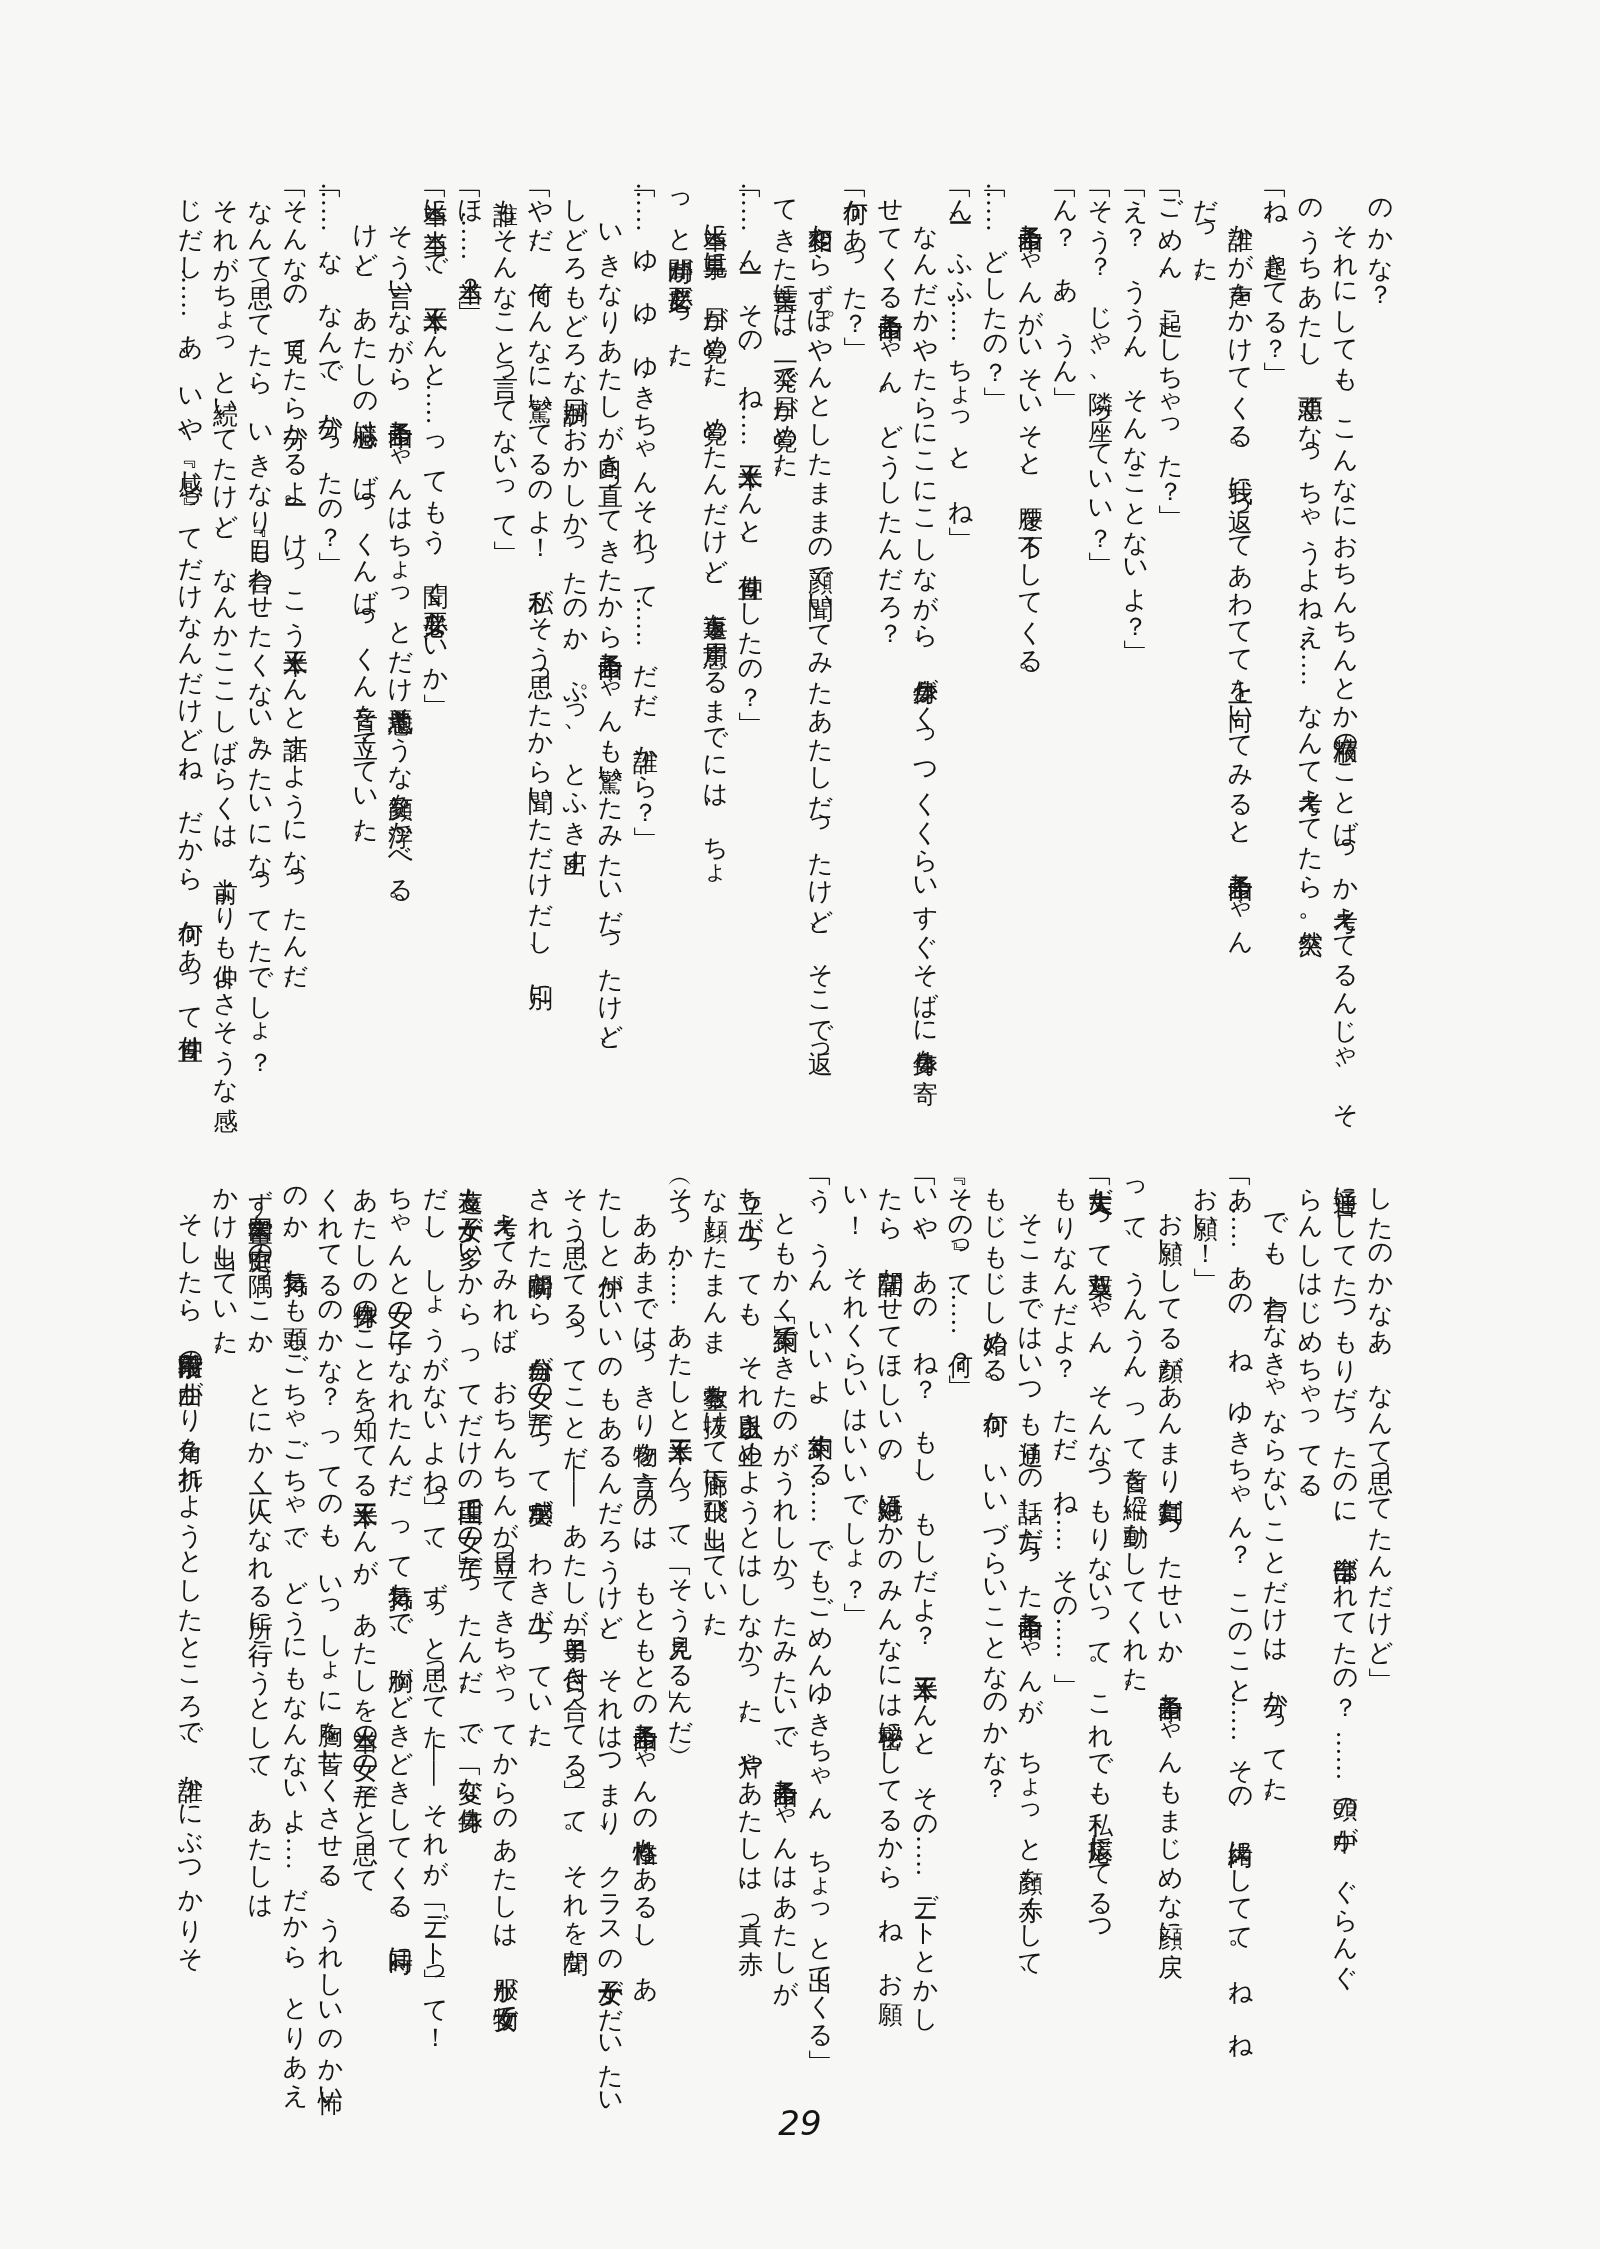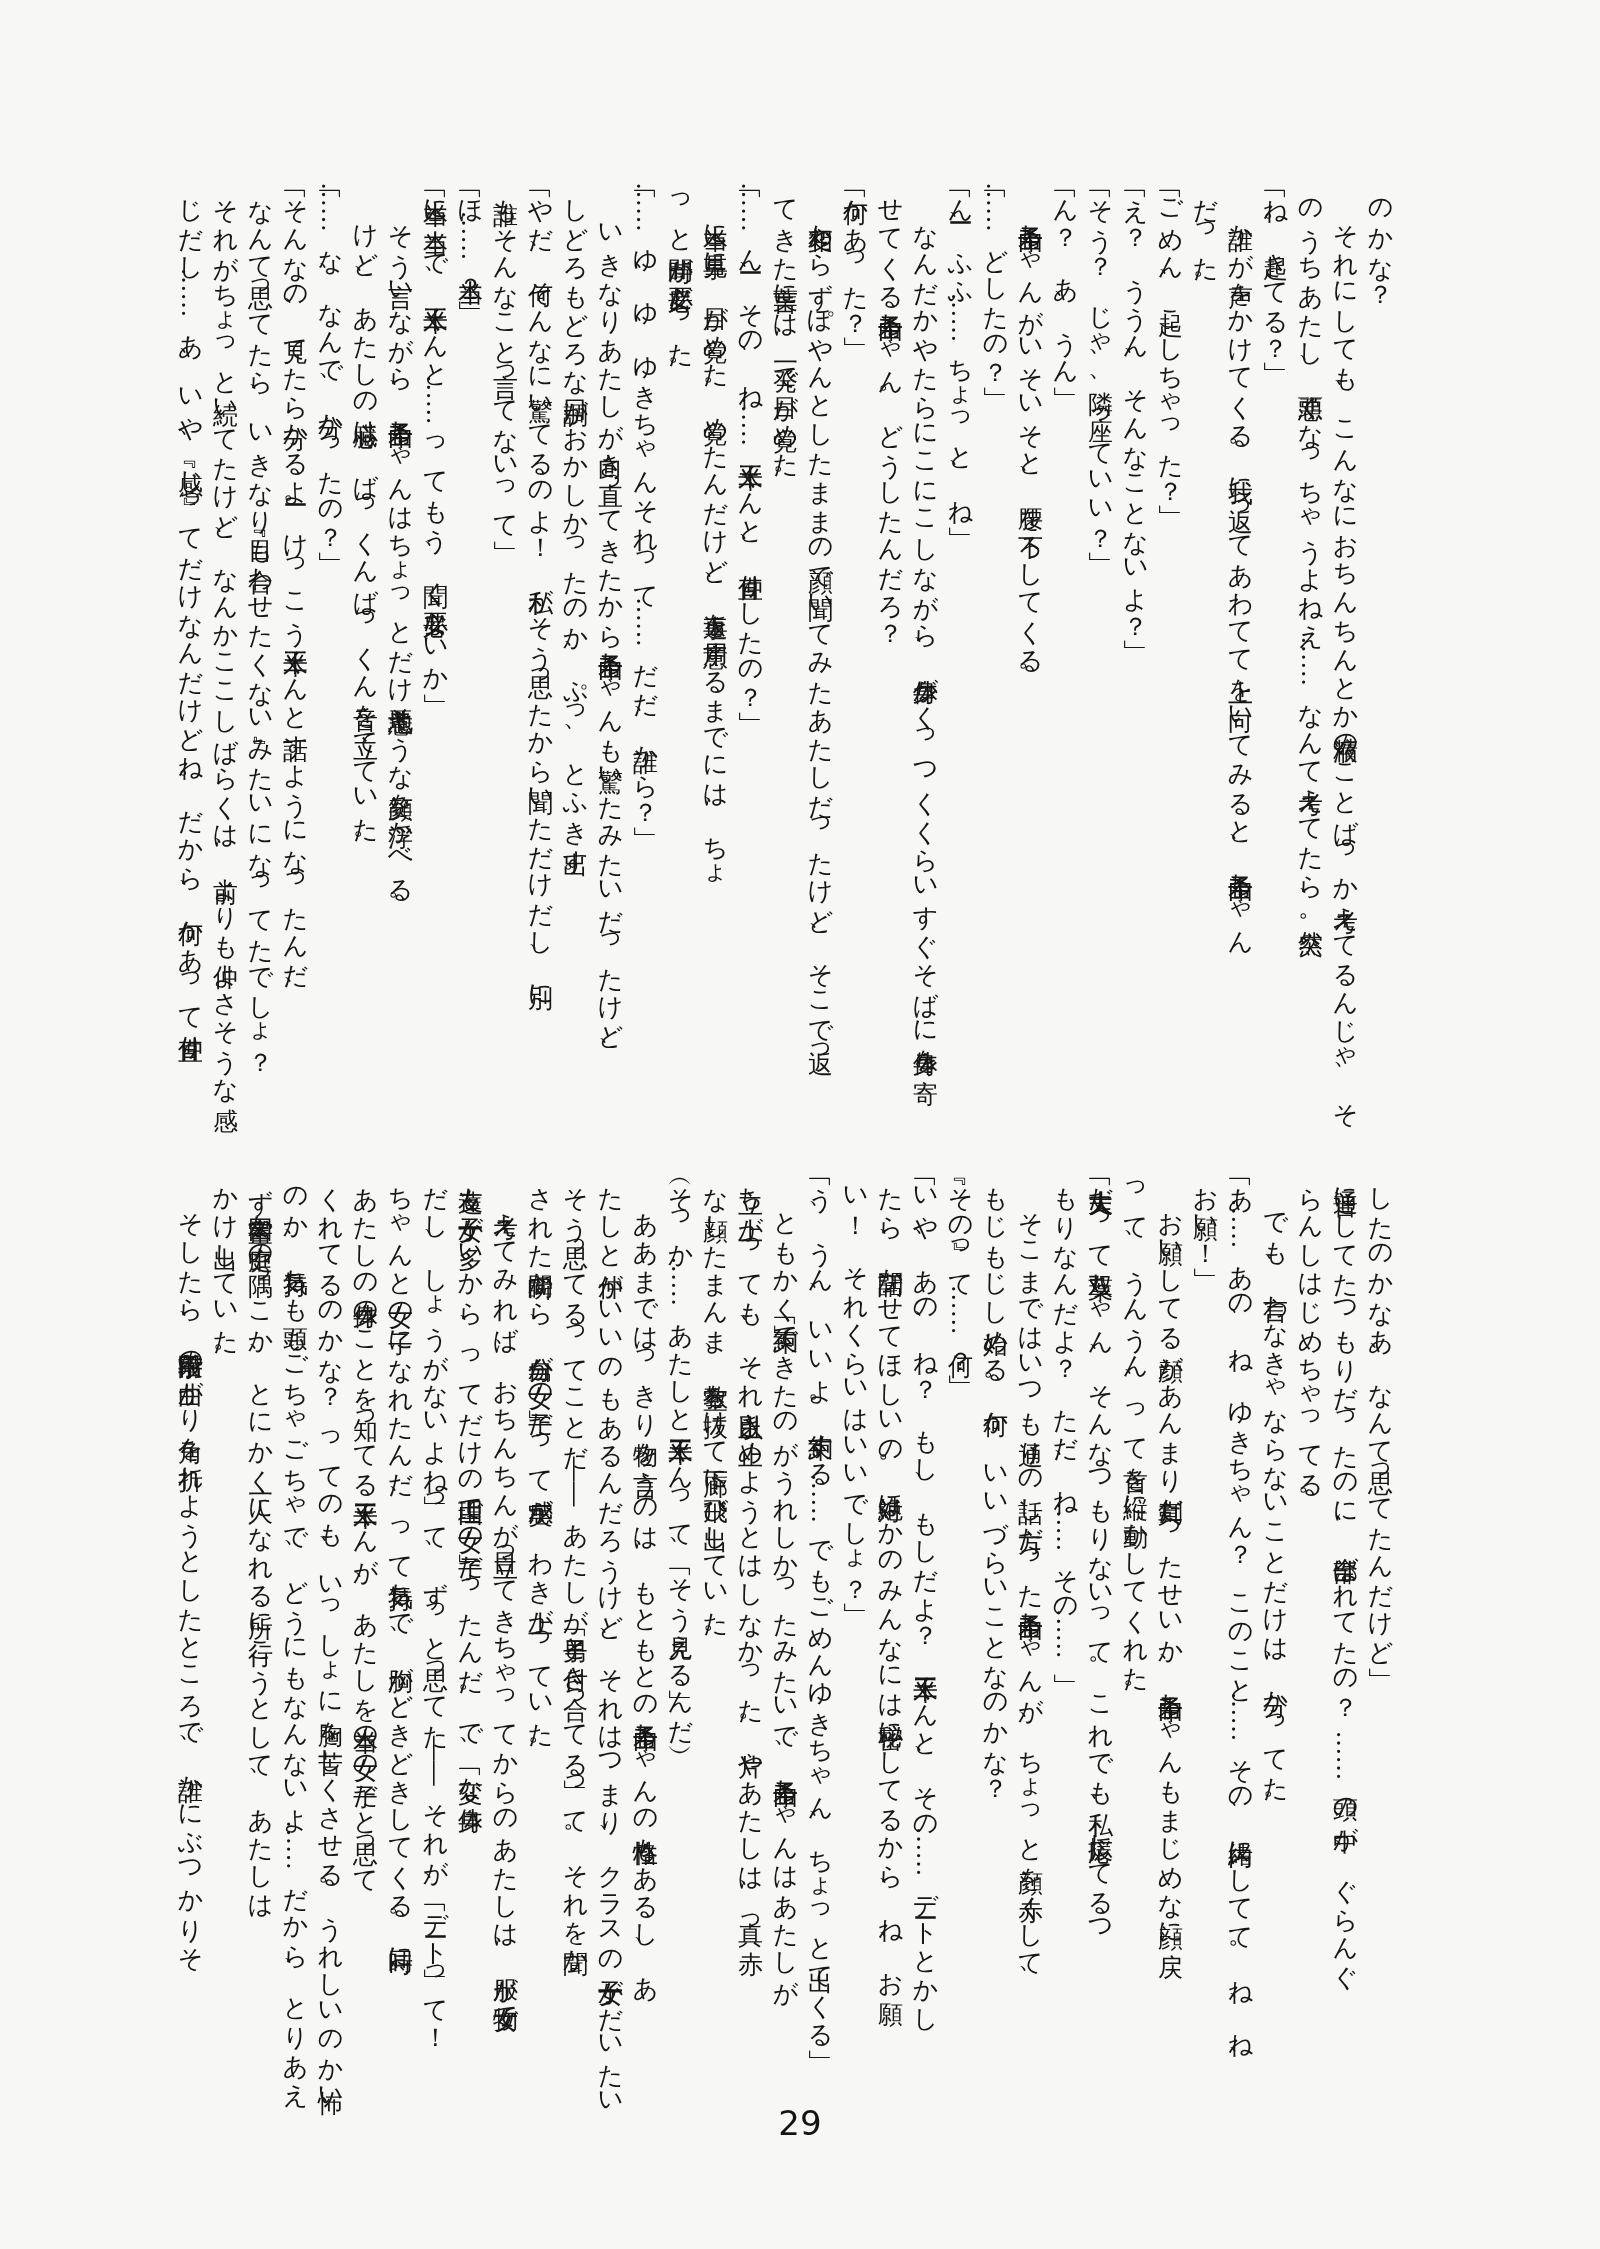--- a/index.html
+++ b/index.html
@@ -38,20 +38,21 @@
   }
   .pageno {
     position: absolute;
     top: 2103px;
     left: 0;
     width: 1600px;
     text-align: center;
     font-family: "DejaVu Sans", "Liberation Sans", sans-serif;
     font-size: 34px;
     color: #141414;
+    font-style: italic;
   }
 </style>
 </head>
 <body>
 
 <div class="sheet">
   <div id="top-block" class="tblock">
       <div class="col">のかな？</div>
       <div class="col">　それにしても、こんなにおちんちんとか精液のことばっか考えてるんじゃ、そ</div>
       <div class="col">のうちあたし、頭悪くなっちゃうよねえ……なんて考えてたら、突然。</div>

